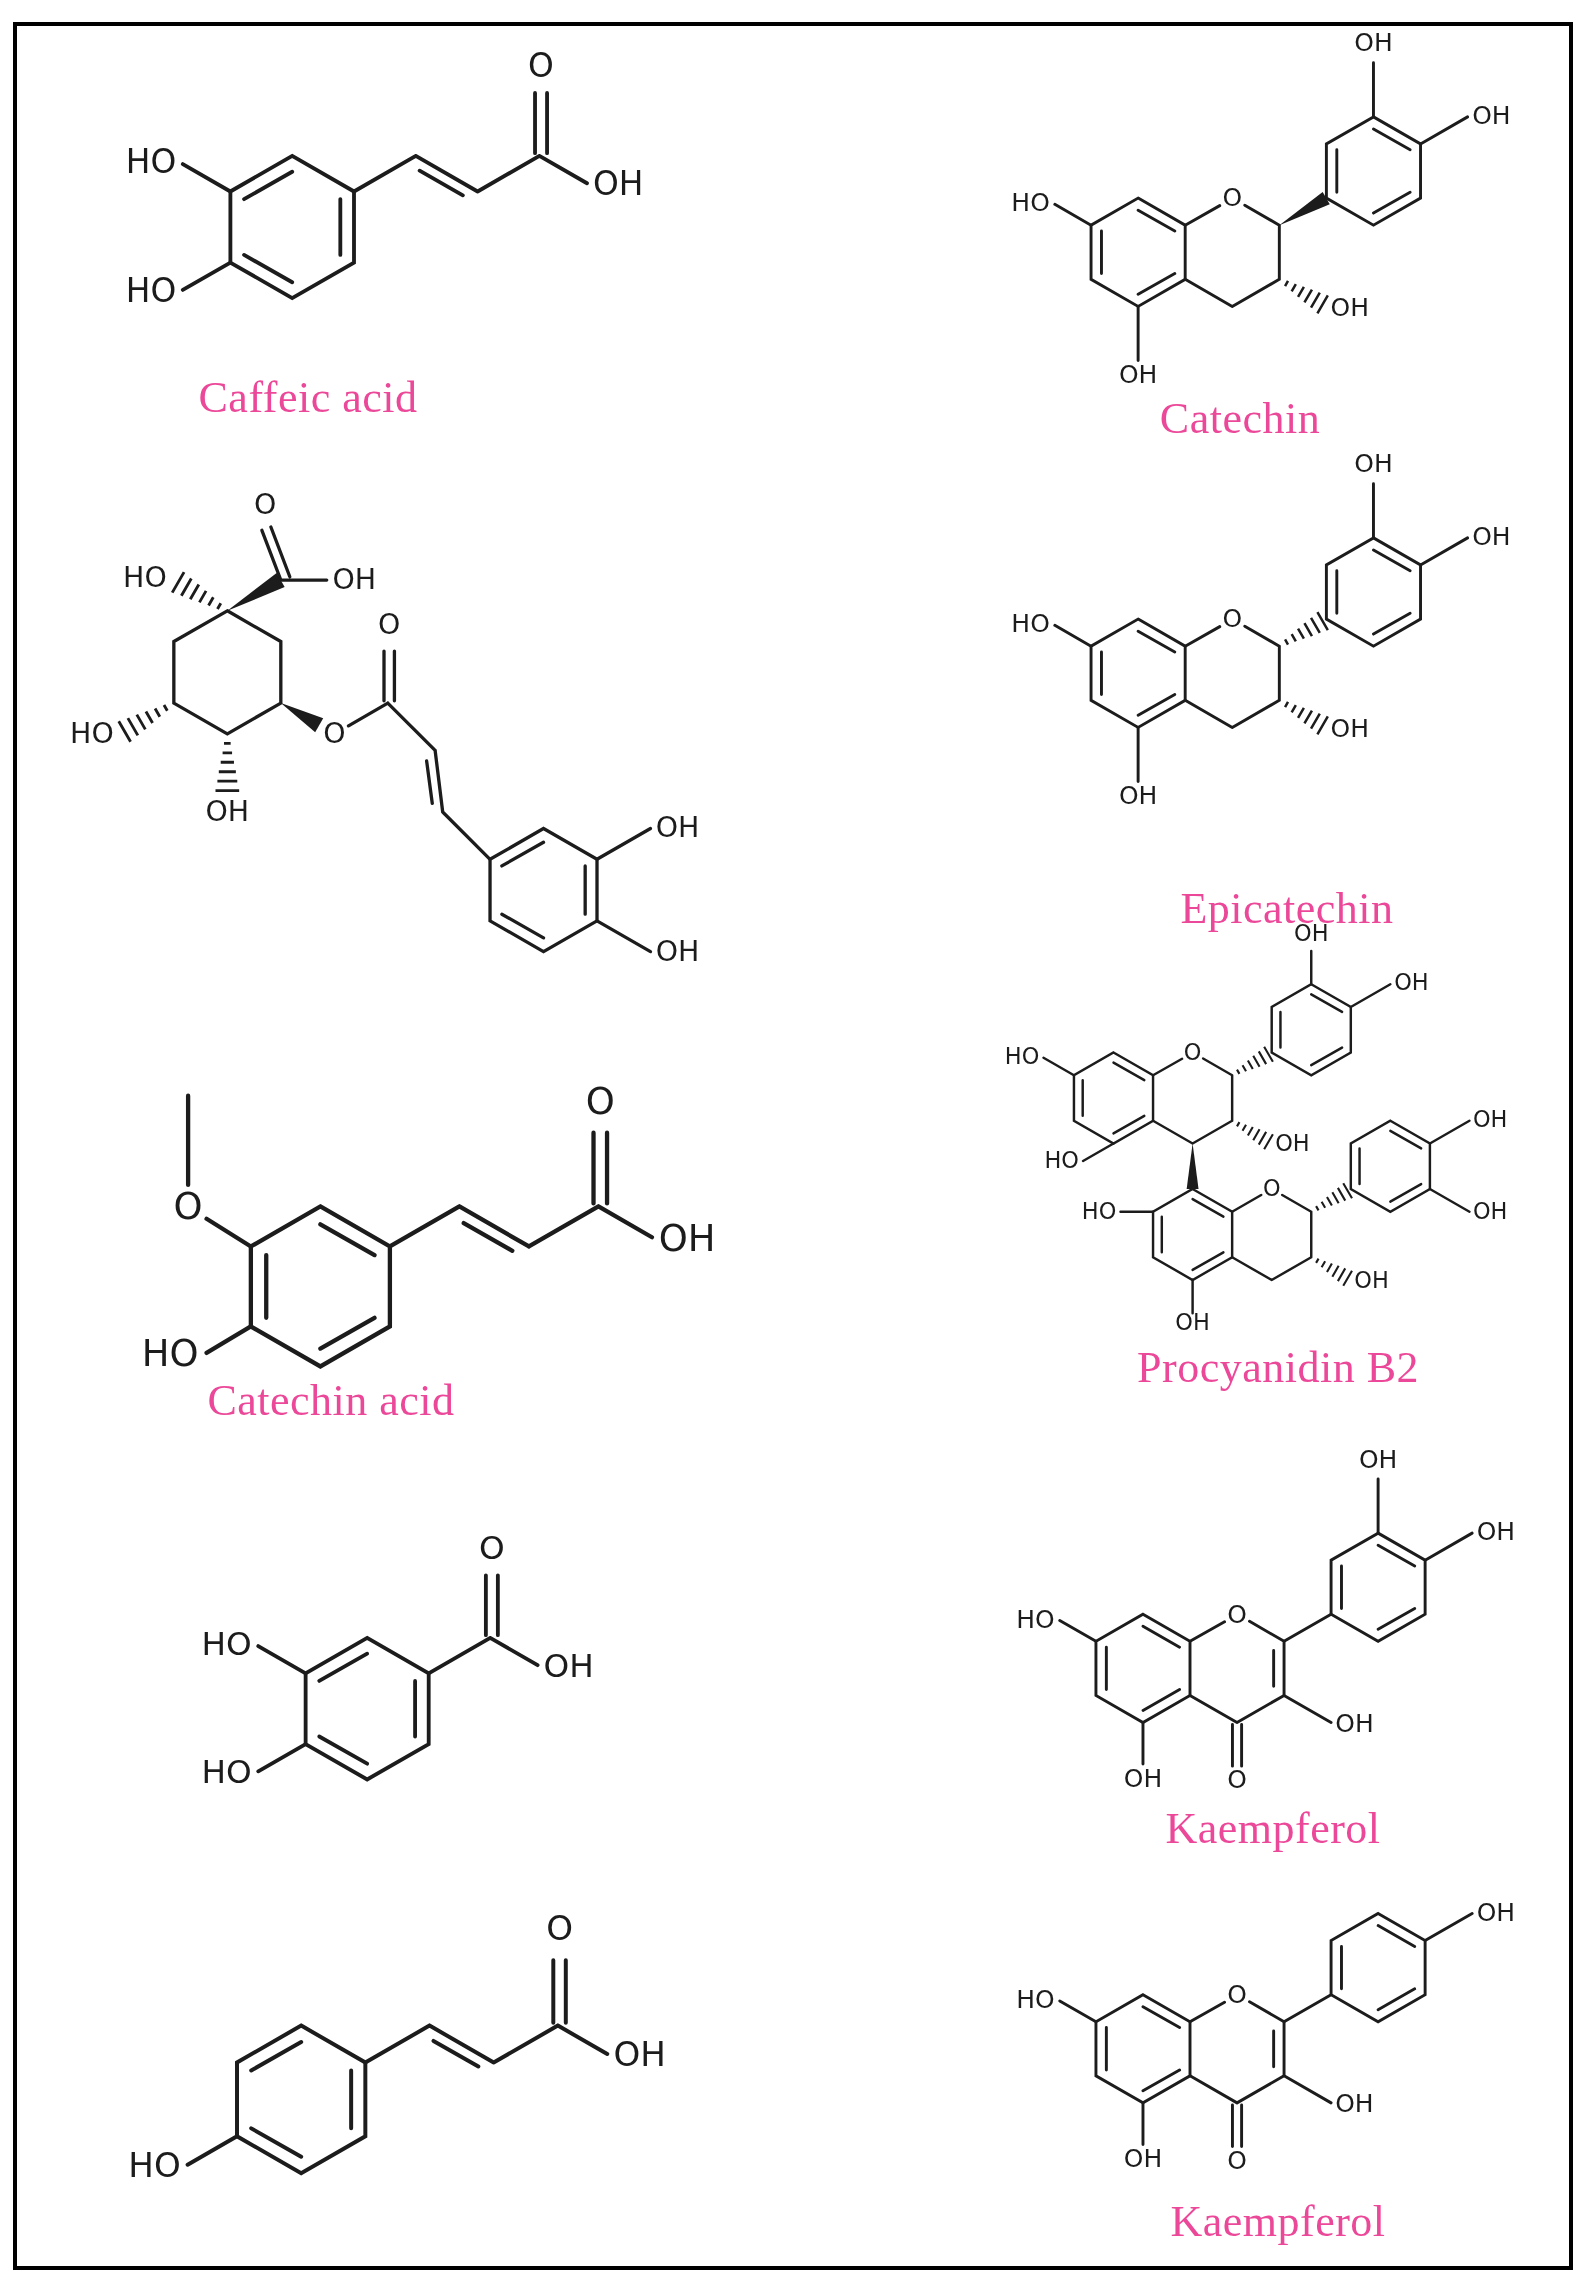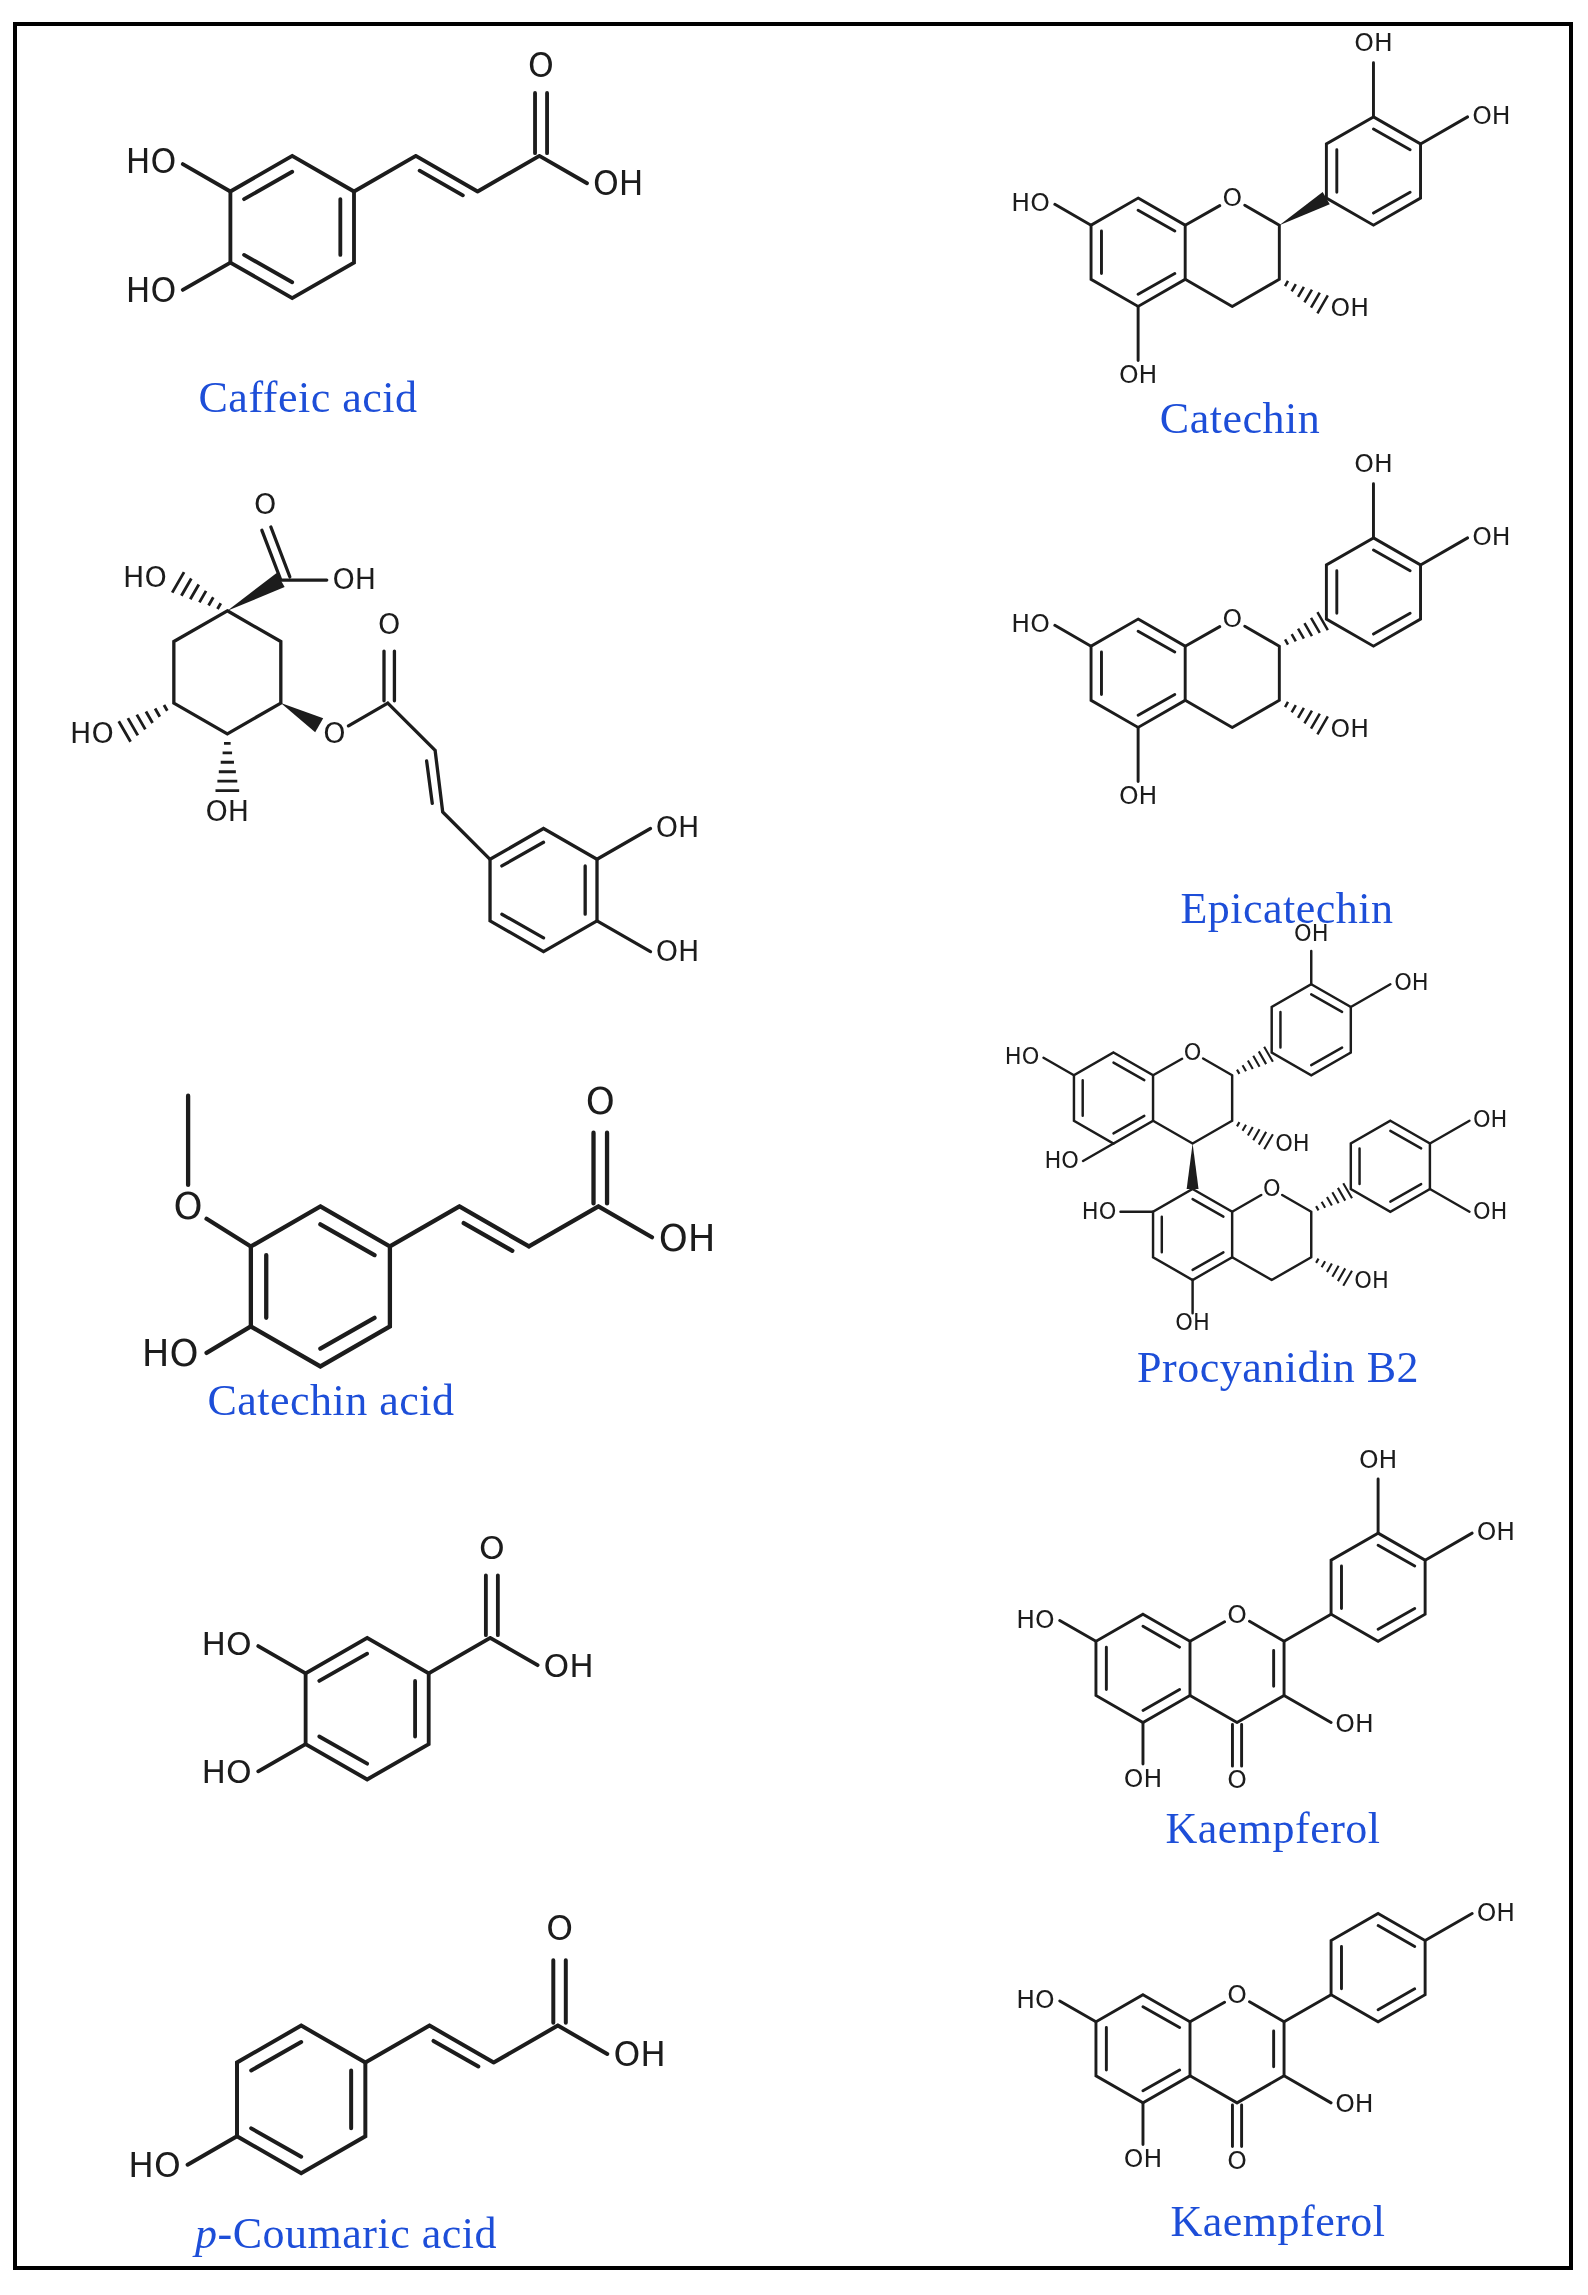--- a/index.html
+++ b/index.html
@@ -4,21 +4,21 @@
 <style>
   html,body{margin:0;padding:0;background:#ffffff;}
   .page{position:relative;width:1588px;height:2295px;background:#ffffff;overflow:hidden;
         font-family:"Liberation Serif",serif;}
   .frame{position:absolute;left:13.3px;top:22px;right:15px;bottom:24.6px;border:4.3px solid #000;}
   svg.mol{position:absolute;overflow:visible;}
   svg.mol path,svg.mol line{stroke:#1c1c1c;stroke-width:7;fill:none;stroke-linecap:round;}
   svg.mol text{font-family:"DejaVu Sans",sans-serif;font-size:60px;fill:#1c1c1c;}
   svg.mol text.sm{font-size:64px;}
   .caption{position:absolute;transform:translateX(-50%);white-space:nowrap;
-           font-size:44px;color:#1d4ed8;letter-spacing:0.5px;}
+           font-size:44px;color:#ec4899;letter-spacing:0.5px;}
 </style>
 </head>
 <body>
 
 <div class="page">
   <div class="frame"></div>
 
   <svg width="0" height="0" aria-hidden="true">
     <defs>
       <path id="hash" d="M20 -7 L20 7 M40 -10 L40 10 M60 -14 L60 14 M80 -18 L80 18 M100 -21 L100 21 M120 -25 L120 25" stroke="#1c1c1c" stroke-width="6" fill="none"></path>
@@ -196,21 +196,20 @@
   <svg class="mol" style="left:57px;top:1912px;width:636px" viewBox="0 150 1120 560">
     <g>
       <path d="M430 350 L543 415 L543 545 L430 610 L317 545 L317 415 Z"></path>
       <path d="M342 429 L430 379 M518 429 L518 531 M430 581 L342 531"></path>
       <path d="M317 545 L230 595 M543 415 L656 350 M656 350 L769 415 M663 377 L742 422 M769 415 L882 350 M874 345 L874 235 M896 345 L896 235 M882 350 L969 400"></path>
     </g>
     <text x="218" y="617" text-anchor="end">HO</text>
     <text x="885" y="200" text-anchor="middle">O</text>
     <text x="980" y="422">OH</text>
   </svg>
-  <div class="caption" style="left:346px;top:2208px"><i>p</i><span>-Coumaric acid</span></div>
 
   
   <svg class="mol" style="left:989px;top:1874px;width:541px" viewBox="0 220 1300 760">
     <g>
       <path d="M370 510 L483 575 L483 705 L370 770 L257 705 L257 575 Z"></path>
       <path d="M370 539 L458 589 M458 691 L370 741 M282 691 L282 589"></path>
       <path d="M483 575 L566 528 M626 527 L709 575 M709 575 L709 705 M684 597 L684 683 M709 705 L596 770 M596 770 L483 705"></path>
       <path d="M585 775 L585 875 M607 775 L607 875"></path>
       <path d="M709 705 L822 770 M709 575 L822 510 M1048 380 L1161 315 M257 575 L170 525 M370 770 L370 870"></path>
       <path d="M935 315 L1048 380 L1048 510 L935 575 L822 510 L822 380 Z"></path>

